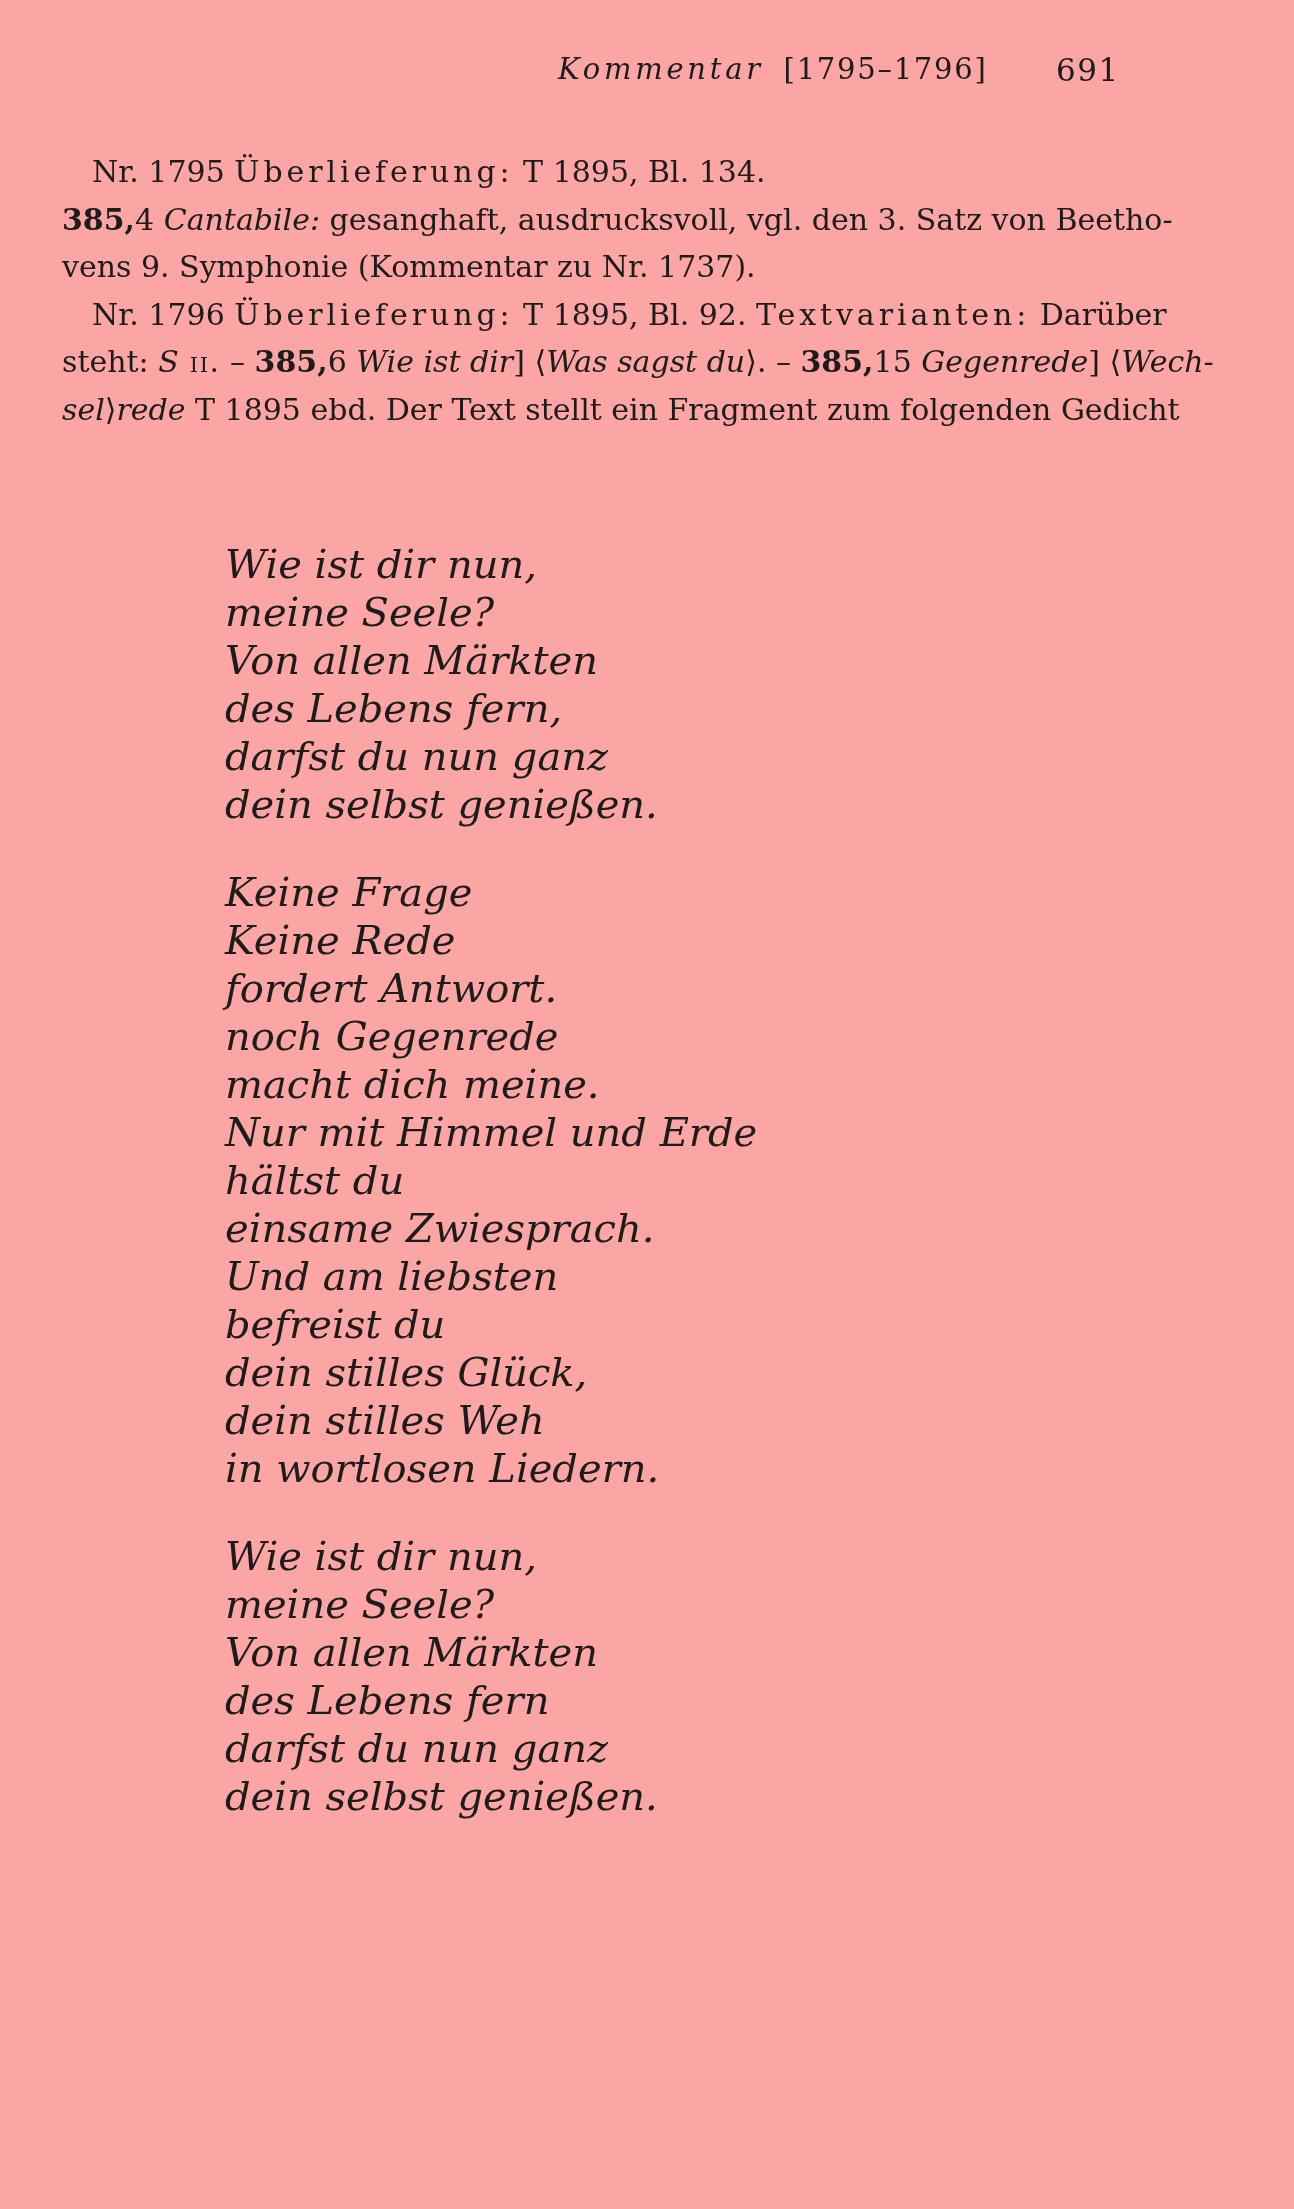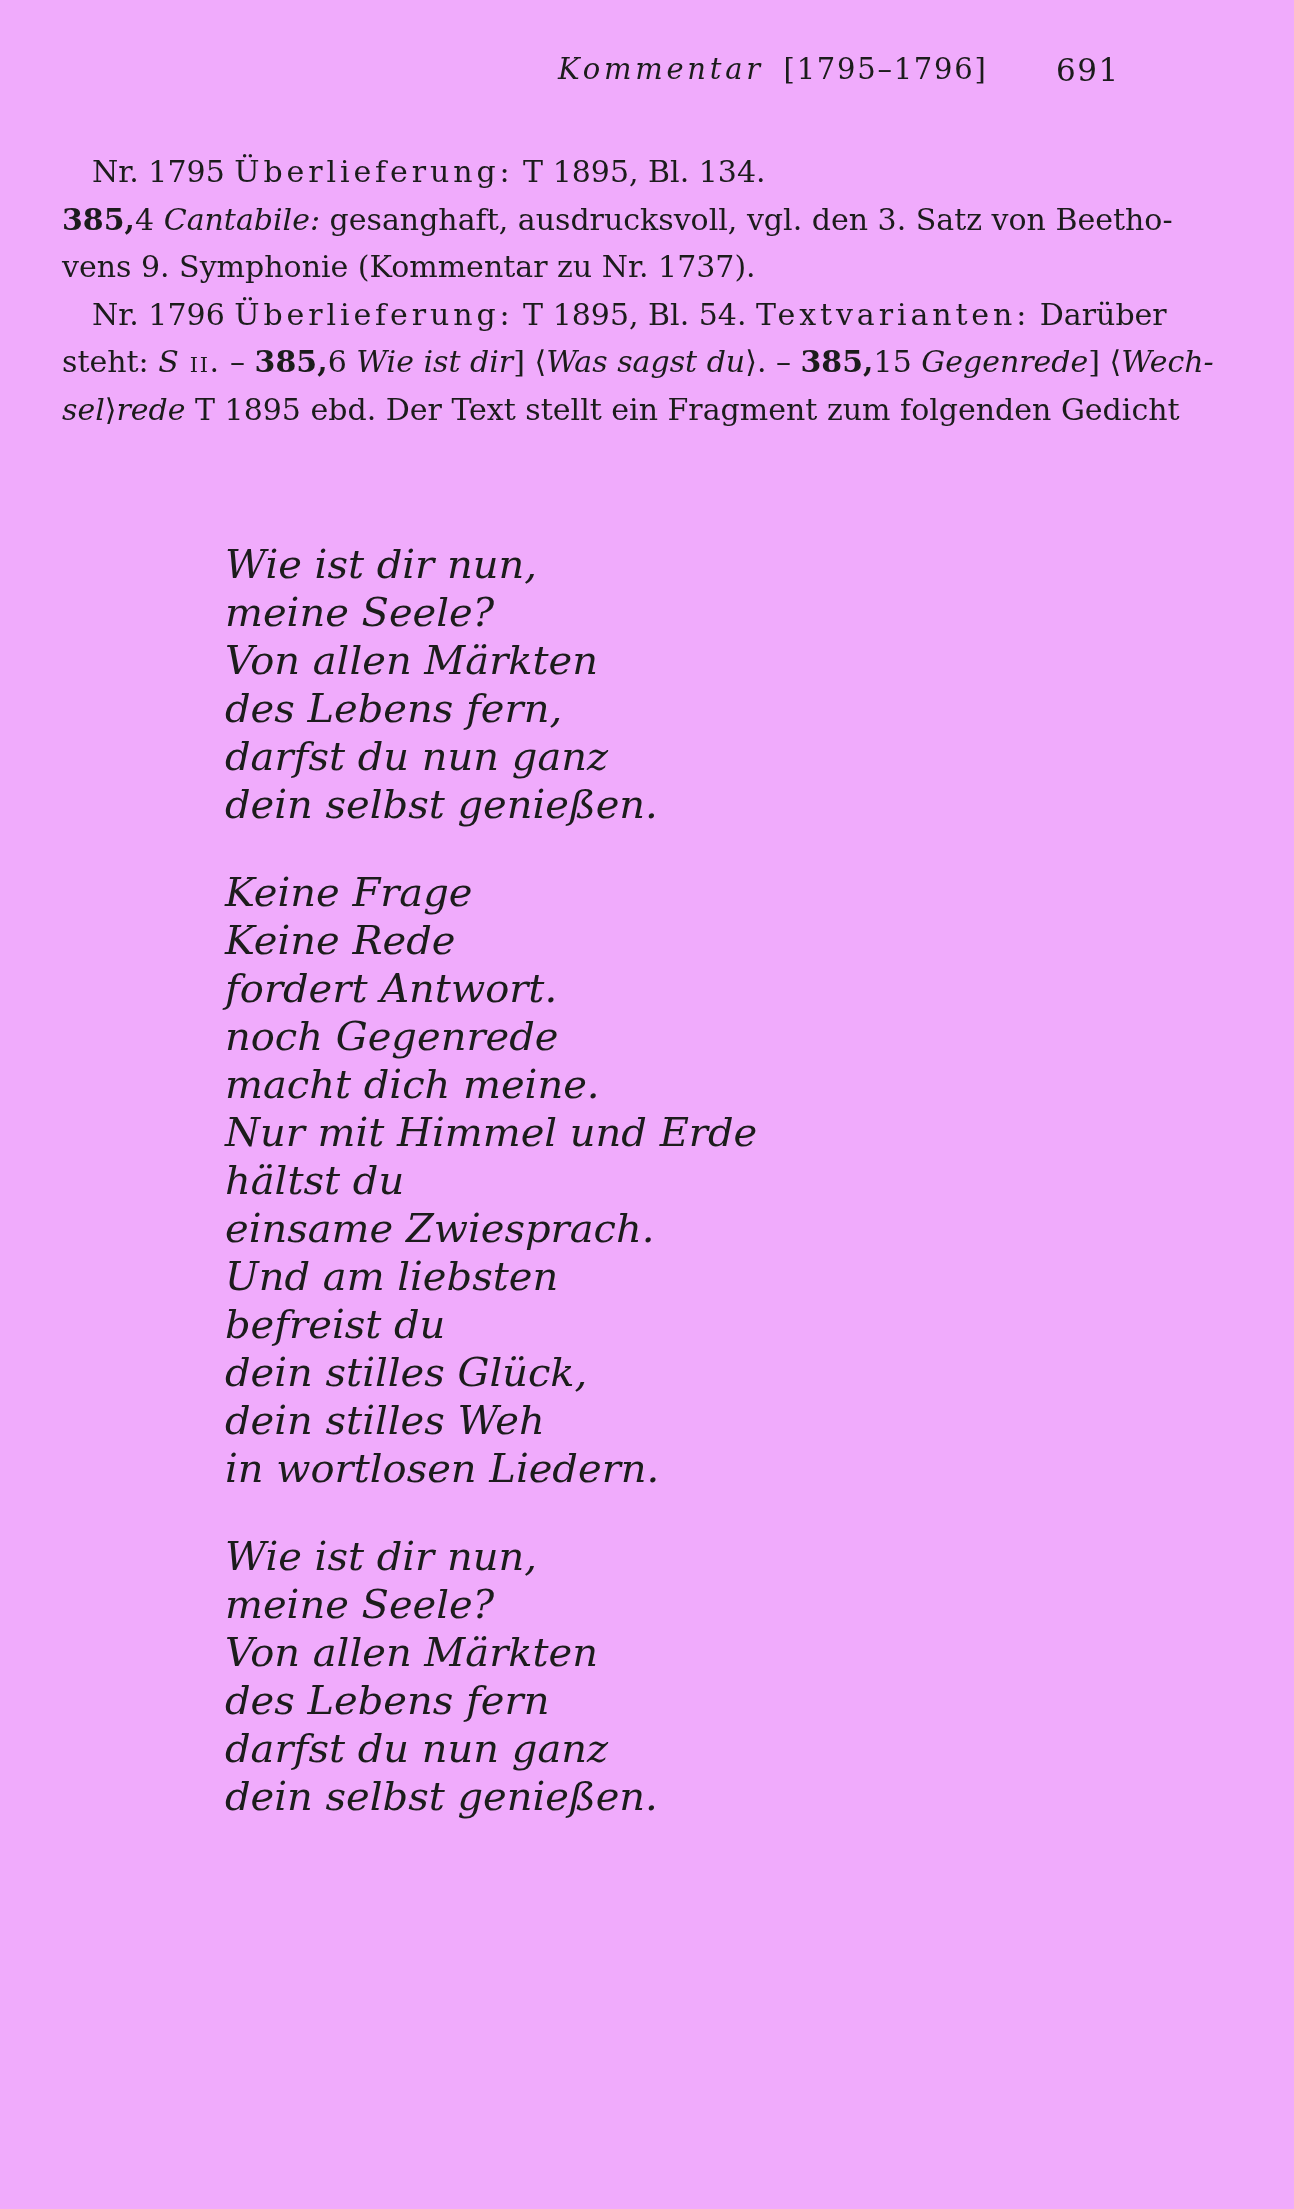--- a/index.html
+++ b/index.html
@@ -5,21 +5,21 @@
   html, body {
     margin: 0;
     padding: 0;
     background: #e8e8e8;
   }
   .page {
     position: relative;
     width: 1294px;
     height: 2209px;
     margin: 0 auto;
-    background: #f0abfc;
+    background: #fca5a5;
     color: #1c1c1c;
     font-family: "DejaVu Serif", "Liberation Serif", serif;
     overflow: hidden;
   }
   
   .running-head {
     position: absolute;
     top: 52px;
     left: 0;
     width: 100%;
@@ -90,21 +90,21 @@
   <div class="running-head">
     <div class="rh-title"><span>Kommentar</span>  <span class="rh-bracket">[1795–1796]</span></div>
     <div class="rh-page">691</div>
   </div>
 
   <div class="commentary">
 
   <div class="c-line indent"><span class="seg-roman">Nr. 1795  </span><span class="seg-spaced">Überlieferung:</span><span class="seg-roman"> T 1895, Bl. 134.</span></div>
       <div class="c-line"><span class="seg-bold">385,</span><span class="seg-roman">4 </span><span class="seg-italic">Cantabile:</span><span class="seg-roman"> gesanghaft, ausdrucksvoll, vgl. den 3. Satz von Beetho-</span></div>
       <div class="c-line"><span class="seg-roman">vens 9. Symphonie (Kommentar zu Nr. 1737).</span></div>
-      <div class="c-line indent"><span class="seg-roman">Nr. 1796  </span><span class="seg-spaced">Überlieferung:</span><span class="seg-roman"> T 1895, Bl. 54. </span><span class="seg-spaced">Textvarianten:</span><span class="seg-roman"> Darüber</span></div>
+      <div class="c-line indent"><span class="seg-roman">Nr. 1796  </span><span class="seg-spaced">Überlieferung:</span><span class="seg-roman"> T 1895, Bl. 92. </span><span class="seg-spaced">Textvarianten:</span><span class="seg-roman"> Darüber</span></div>
       <div class="c-line"><span class="seg-roman">steht: </span><span class="seg-italic">S</span><span class="seg-smallcaps"> ii.</span><span class="seg-roman"> – </span><span class="seg-bold">385,</span><span class="seg-roman">6 </span><span class="seg-italic">Wie ist dir</span><span class="seg-roman">] ⟨</span><span class="seg-italic">Was sagst du</span><span class="seg-roman">⟩. – </span><span class="seg-bold">385,</span><span class="seg-roman">15 </span><span class="seg-italic">Gegenrede</span><span class="seg-roman">] ⟨</span><span class="seg-italic">Wech-</span></div>
       <div class="c-line"><span class="seg-italic">sel</span><span class="seg-roman">⟩</span><span class="seg-italic">rede</span><span class="seg-roman"> T 1895 ebd. Der Text stellt ein Fragment zum folgenden Gedicht</span></div>
     </div>
 
   <div class="poem">
     <div>
 
     <div class="stanza">
           <div class="poem-line">Wie ist dir nun,</div>
           <div class="poem-line">meine Seele?</div>

